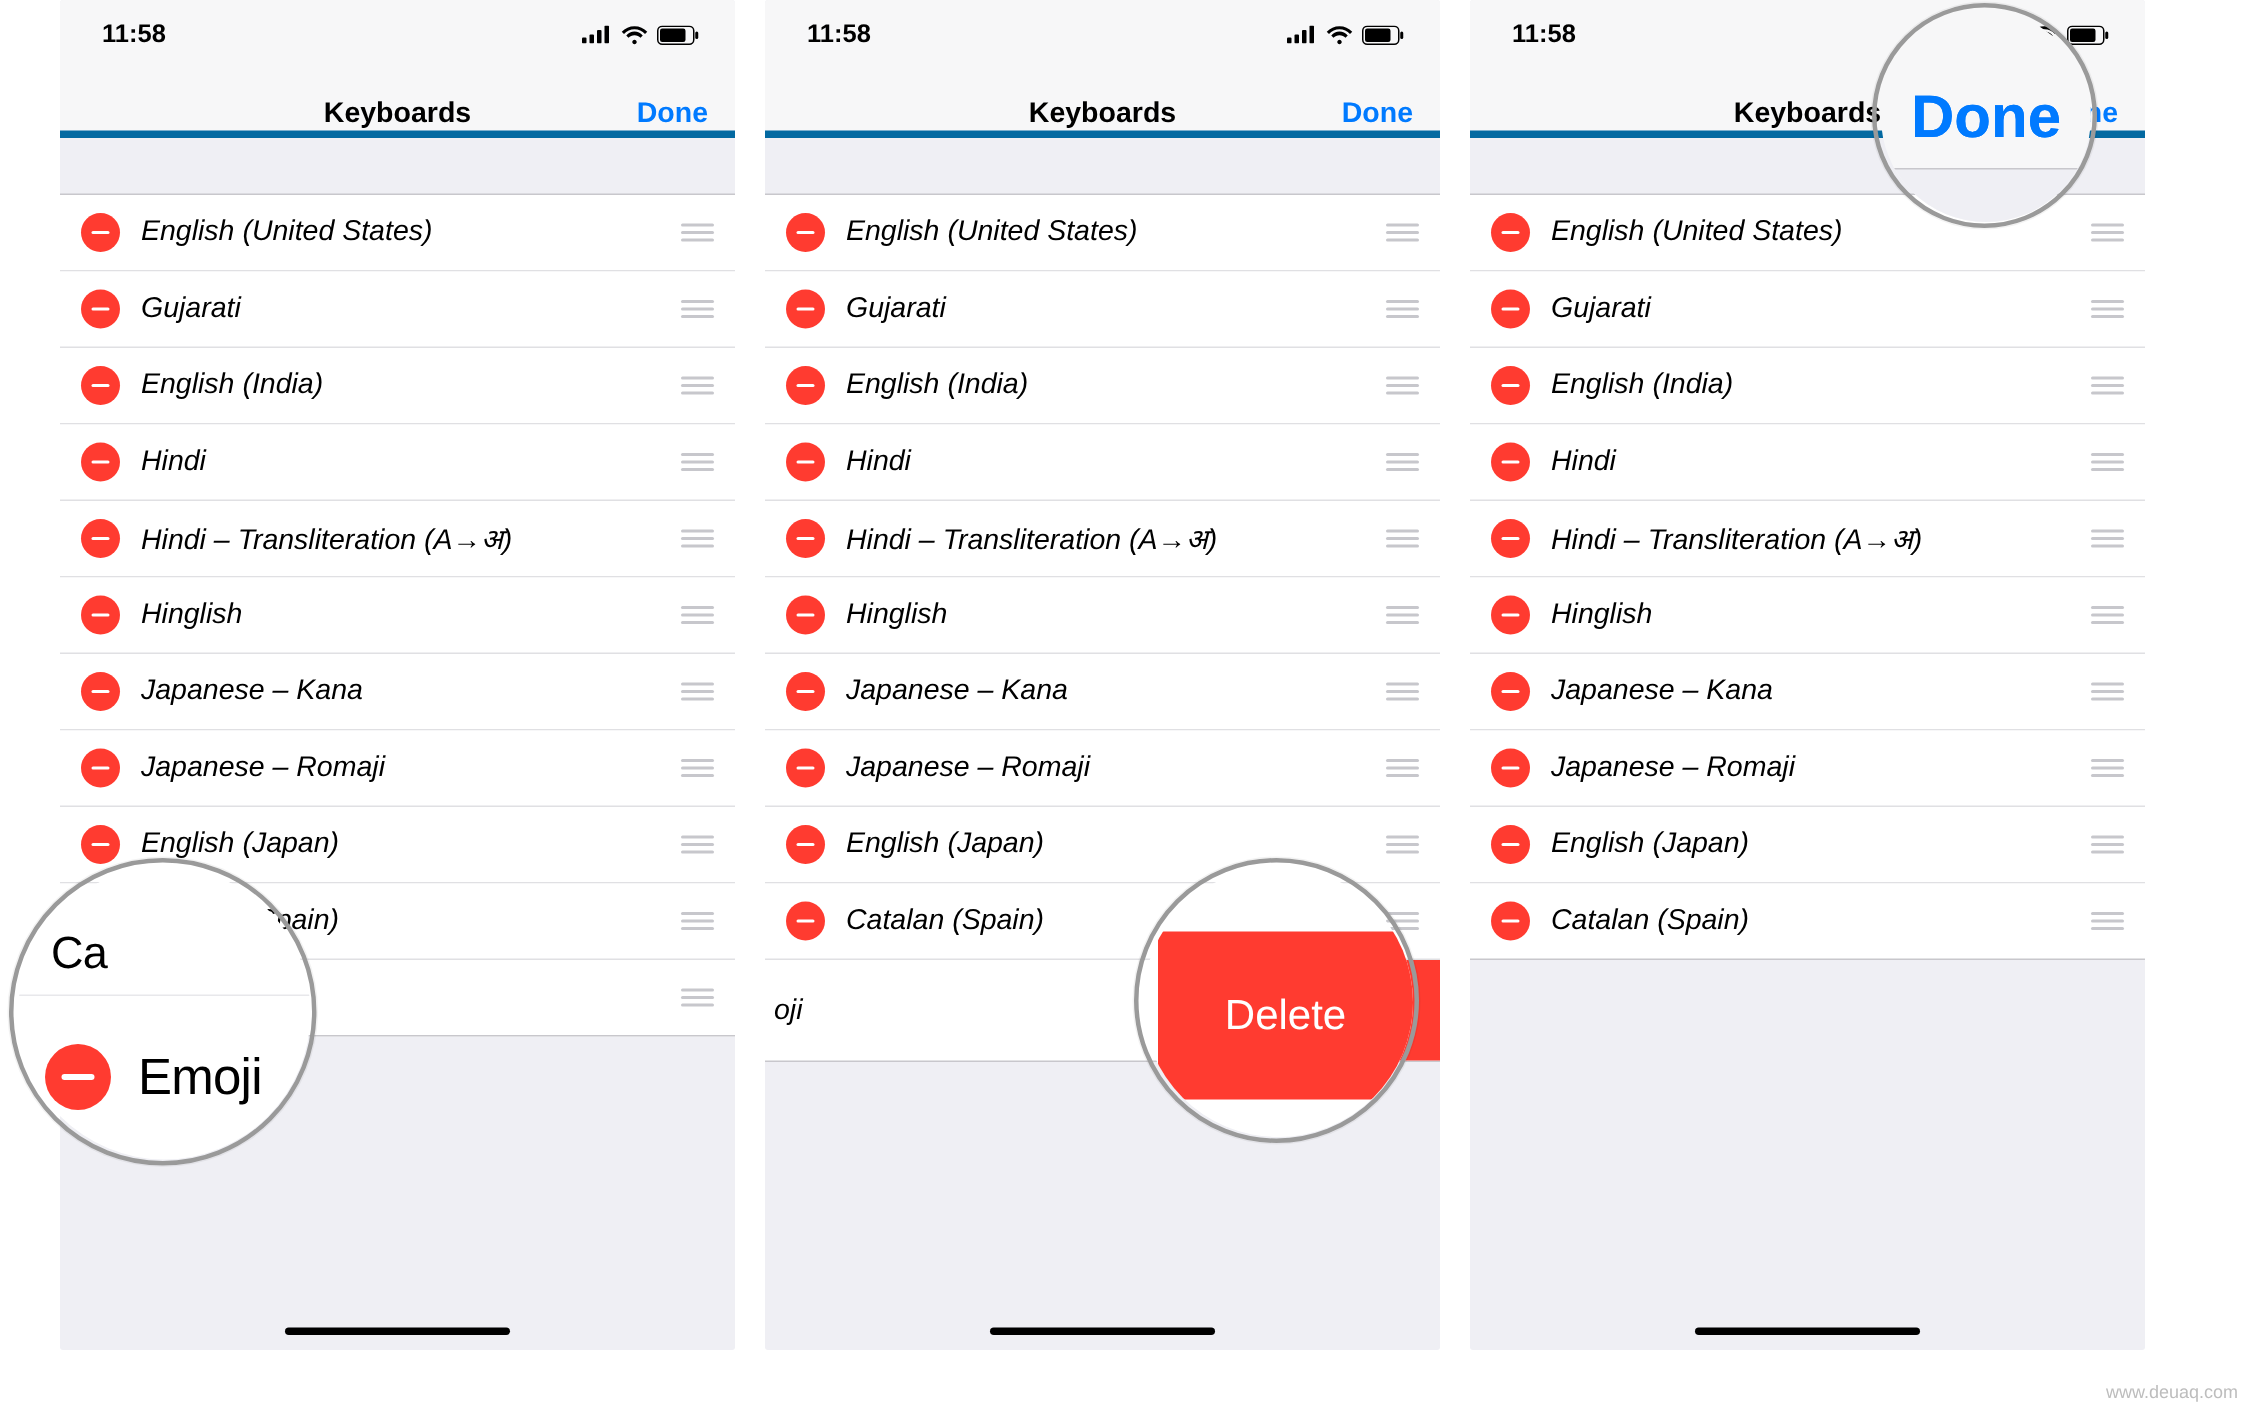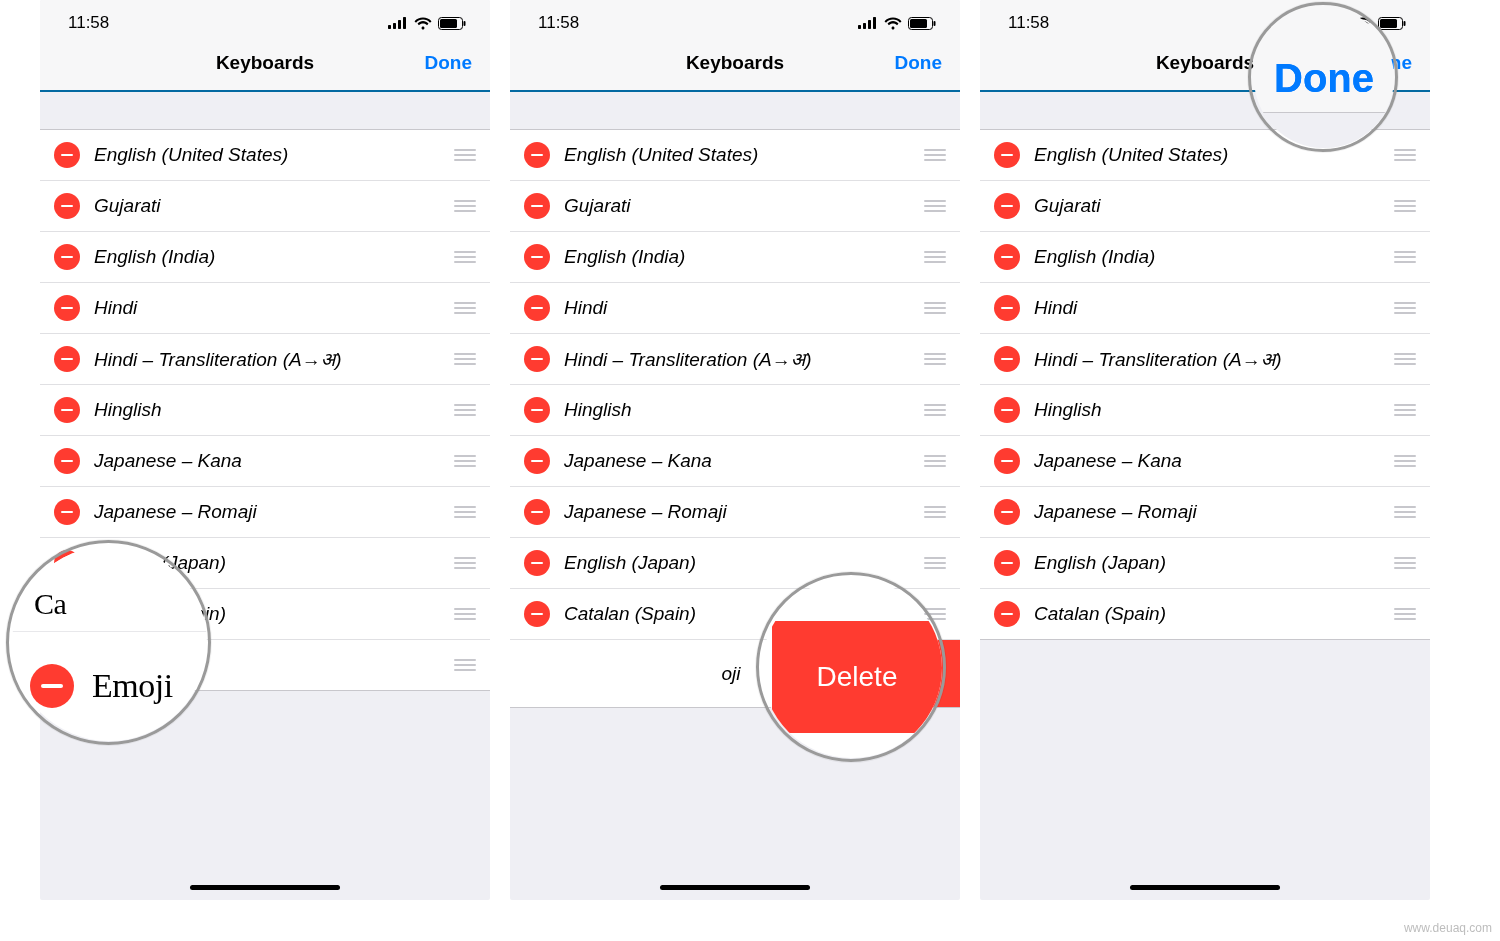--- a/index.html
+++ b/index.html
@@ -25,34 +25,34 @@
     border-radius: 2px;
   }
   
   .statusbar {
     height: 36px;
     display: flex;
     align-items: center;
     justify-content: space-between;
     padding: 10px 24px 0 28px;
     font-size: 17px;
-    font-weight: 400;
+    font-weight: 700;
     color: #000;
     background: #f7f7f8;
   }
   .status-right { display: flex; align-items: center; gap: 6px; }
   .status-right svg { display: block; }
   
   .navbar {
     height: 56px;
     background: #f7f7f8;
-    border-bottom: 2px solid #0369a1;
+    border-bottom: 5px solid #0369a1;
     position: relative;
     display: flex;
-    align-items: center;
+    align-items: flex-end;
     justify-content: center;
   }
   .nav-title { font-size: 19px; font-weight: 600; color: #000; }
   .nav-done {
     position: absolute;
     right: 18px;
     font-size: 19px;
     font-weight: 600;
     color: #007aff;
   }
@@ -392,21 +392,21 @@
         </div>
       <div class="row">
           <span class="minus"></span>
           <span class="row-label">Catalan (Spain)</span>
           <span class="grip">
             <span></span>
             <span></span>
             <span></span>
           </span>
         </div>
-      <div class="row shifted" style="height:68px;text-align:center;">
+      <div class="row shifted" style="height:68px;">
         <span class="row-label">oji</span>
         <span class="delete-btn">Delete</span>
       </div>
     </div>
     <div class="home-indicator"></div>
   </div>
 
   <div class="phone">
     <div class="statusbar">
       <span>11:58</span>
@@ -522,21 +522,21 @@
             <span></span>
             <span></span>
           </span>
         </div>
     </div>
     <div class="home-indicator"></div>
   </div>
 
 </div>
 
-<div class="callout" style="left:6px; top:540px; width:205px; height:205px;font-family:Liberation Serif, serif;">
+<div class="callout" style="left:6px; top:572px; width:205px; height:205px;">
   <div class="callout-inner" style="left:3px; top:3px; width:195px; height:195px; background:#fff;">
     <div style="position:absolute; top:0; left:0; right:0; height:44%; background:#fff; border-bottom:1px solid #e8e8eb; display:flex; align-items:flex-end; padding:0 0 10px 22px;">
       <span style="font-size:30px; color:#000; letter-spacing:-0.5px;">Ca</span>
     </div>
     <div class="zoom-row" style="position:absolute; top:44%; left:0; right:0; height:56%;">
       <span class="zoom-minus"></span>
       <span class="zoom-label">Emoji</span>
     </div>
   </div>
 </div>

